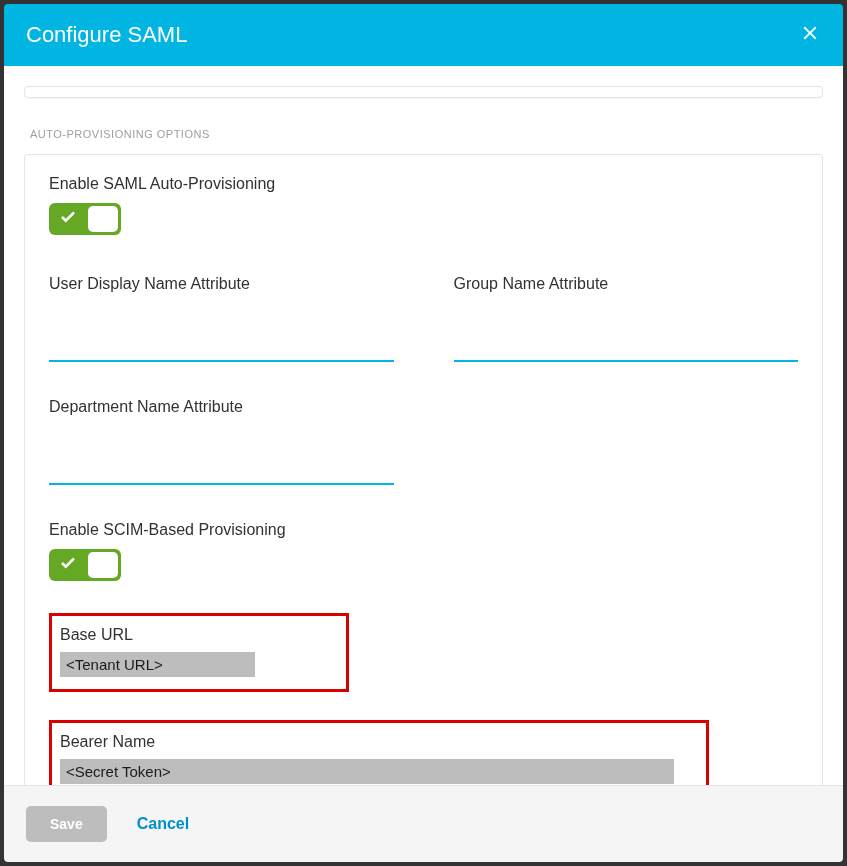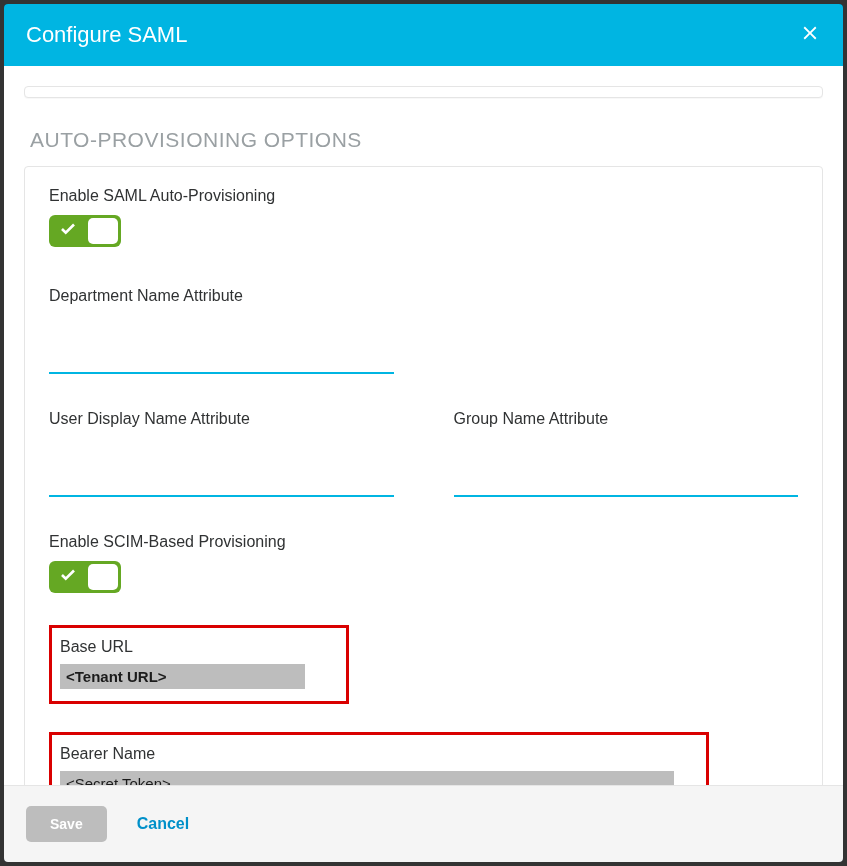--- a/index.html
+++ b/index.html
@@ -9,37 +9,37 @@
     .hdr-title { font-size: 22px; font-weight: 400; }
     .close { cursor: pointer; display: inline-block; }
     .close svg { width: 22px; height: 22px; fill: #fff; }
     .scroll-area { flex: 1; overflow-y: scroll; position: relative; background: #fff; }
     .scroll-area::-webkit-scrollbar { width: 17px; }
     .scroll-area::-webkit-scrollbar-track { background: #f0f0f0; }
     .scroll-area::-webkit-scrollbar-thumb { background: #c0c0c0; }
     .scroll-area::-webkit-scrollbar-button { background: #f0f0f0; height: 17px; display: block; }
     .content { padding: 20px 20px 28px 20px; }
     .spacer-card { background: #fff; border: 1px solid #e5e5e5; border-radius: 4px; height: 12px; margin: 0 0 30px 0; box-shadow: 0 1px 1px rgba(0,0,0,.03); }
-    .section-title { color: #9aa0a3; font-size: 21px; letter-spacing: .5px; margin: 22px 0 14px 6px; font-weight: 400; }
+    .section-title { color: #9aa0a3; font-size: 11px; letter-spacing: .5px; margin: 22px 0 14px 6px; font-weight: 400; }
     .card { background: #fff; border: 1px solid #e5e5e5; border-radius: 4px; padding: 20px 24px 28px 24px; box-shadow: 0 1px 1px rgba(0,0,0,.03); }
     .label { font-size: 16px; color: #303233; margin-bottom: 10px; }
     .toggle { width: 72px; height: 32px; background: #65a823; border-radius: 6px; position: relative; cursor: pointer; display: inline-block; }
     .toggle .knob { width: 30px; height: 26px; background: #fff; border-radius: 5px; position: absolute; right: 3px; top: 3px; }
     .toggle .check { position: absolute; left: 10px; top: 5px; }
     .toggle .check svg { width: 18px; height: 18px; stroke: #fff; stroke-width: 3.5; fill: none; }
     .row2 { display: flex; gap: 60px; margin-top: 36px; }
     .col { flex: 1; }
     .underline-input { width: 100%; border: none; border-bottom: 2px solid #00b5e2; padding: 8px 0 6px 0; margin-top: 26px; outline: none; font-size: 15px; background: transparent; }
     .group { margin-top: 36px; }
     .boxed { border: 3px solid #d90000; padding: 10px 12px 12px 8px; margin-top: 28px; }
     .boxed.wide { max-width: 660px; }
     .boxed.narrow { max-width: 300px; }
     .field-label { font-size: 16px; color: #303233; margin-bottom: 8px; }
     .ro { background: #bdbdbd; padding: 4px 6px; font-size: 15px; color: #1b1b1b; }
-    .ro.narrow { width: 245px; font-weight: bold; }
+    .ro.narrow { width: 195px; }
     .ro.wide { width: 614px; }
     .footer { background: #f5f5f5; padding: 20px 22px; display: flex; align-items: center; gap: 30px; border-top: 1px solid #e5e5e5; }
     .save-btn { background: #bdbdbd; color: #fff; border: none; border-radius: 5px; padding: 10px 24px; font-size: 14px; font-weight: 600; cursor: pointer; }
     .cancel-link { color: #0090c9; font-size: 16px; cursor: pointer; font-weight: bold; }
   </style>
 </head>
 <body>
 
 <div class="modal">
   <div class="hdr">
@@ -63,35 +63,35 @@
           <span class="check">
             <svg viewBox="0 0 24 24">
                 <polyline points="4 12 9 17 20 6"></polyline>
               </svg>
           </span>
           <span class="knob"></span>
         </div>
 
         <div class="row2">
           <div class="col">
-            <div class="label">Department Name Attribute</div>
-            <input class="underline-input" value="" style="">
-          </div>
-          <div class="col"></div>
-        </div>
-
-        <div class="row2">
-          <div class="col">
             <div class="label">User Display Name Attribute</div>
             <input class="underline-input" value="" style="">
           </div>
           <div class="col">
             <div class="label">Group Name Attribute</div>
             <input class="underline-input" value="" style="">
           </div>
+        </div>
+
+        <div class="row2">
+          <div class="col">
+            <div class="label">Department Name Attribute</div>
+            <input class="underline-input" value="" style="">
+          </div>
+          <div class="col"></div>
         </div>
 
         <div class="group">
           <div class="label">Enable SCIM-Based Provisioning</div>
           <div class="toggle">
             <span class="check">
               <svg viewBox="0 0 24 24">
                   <polyline points="4 12 9 17 20 6"></polyline>
                 </svg>
             </span>

